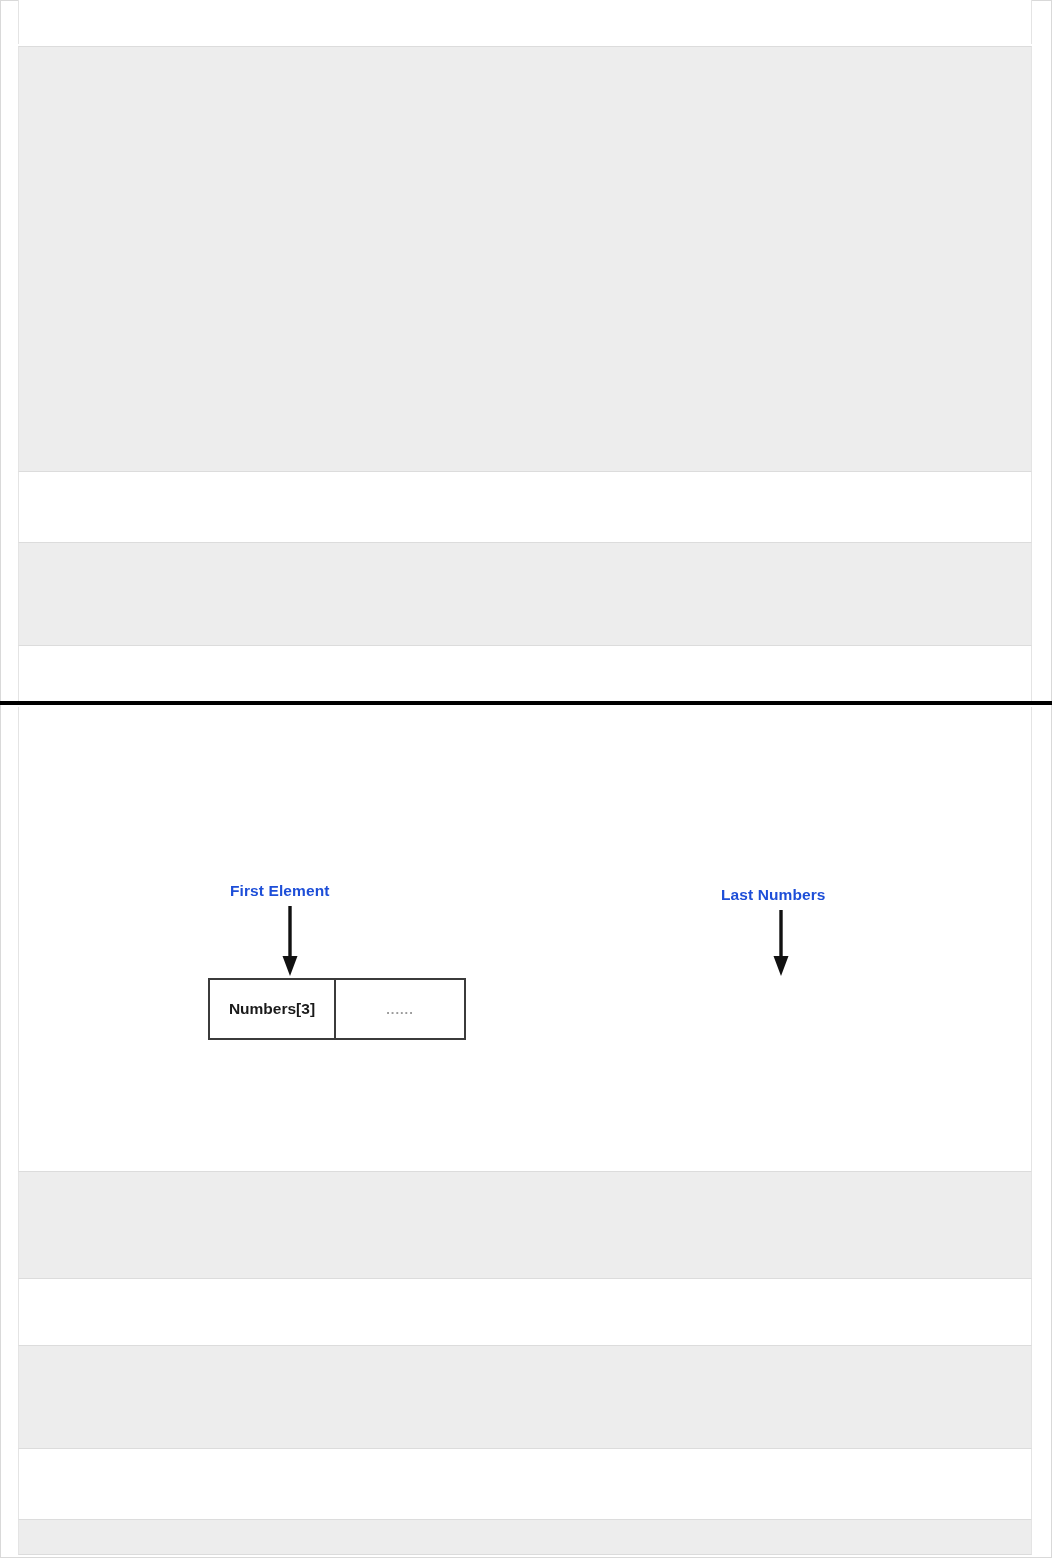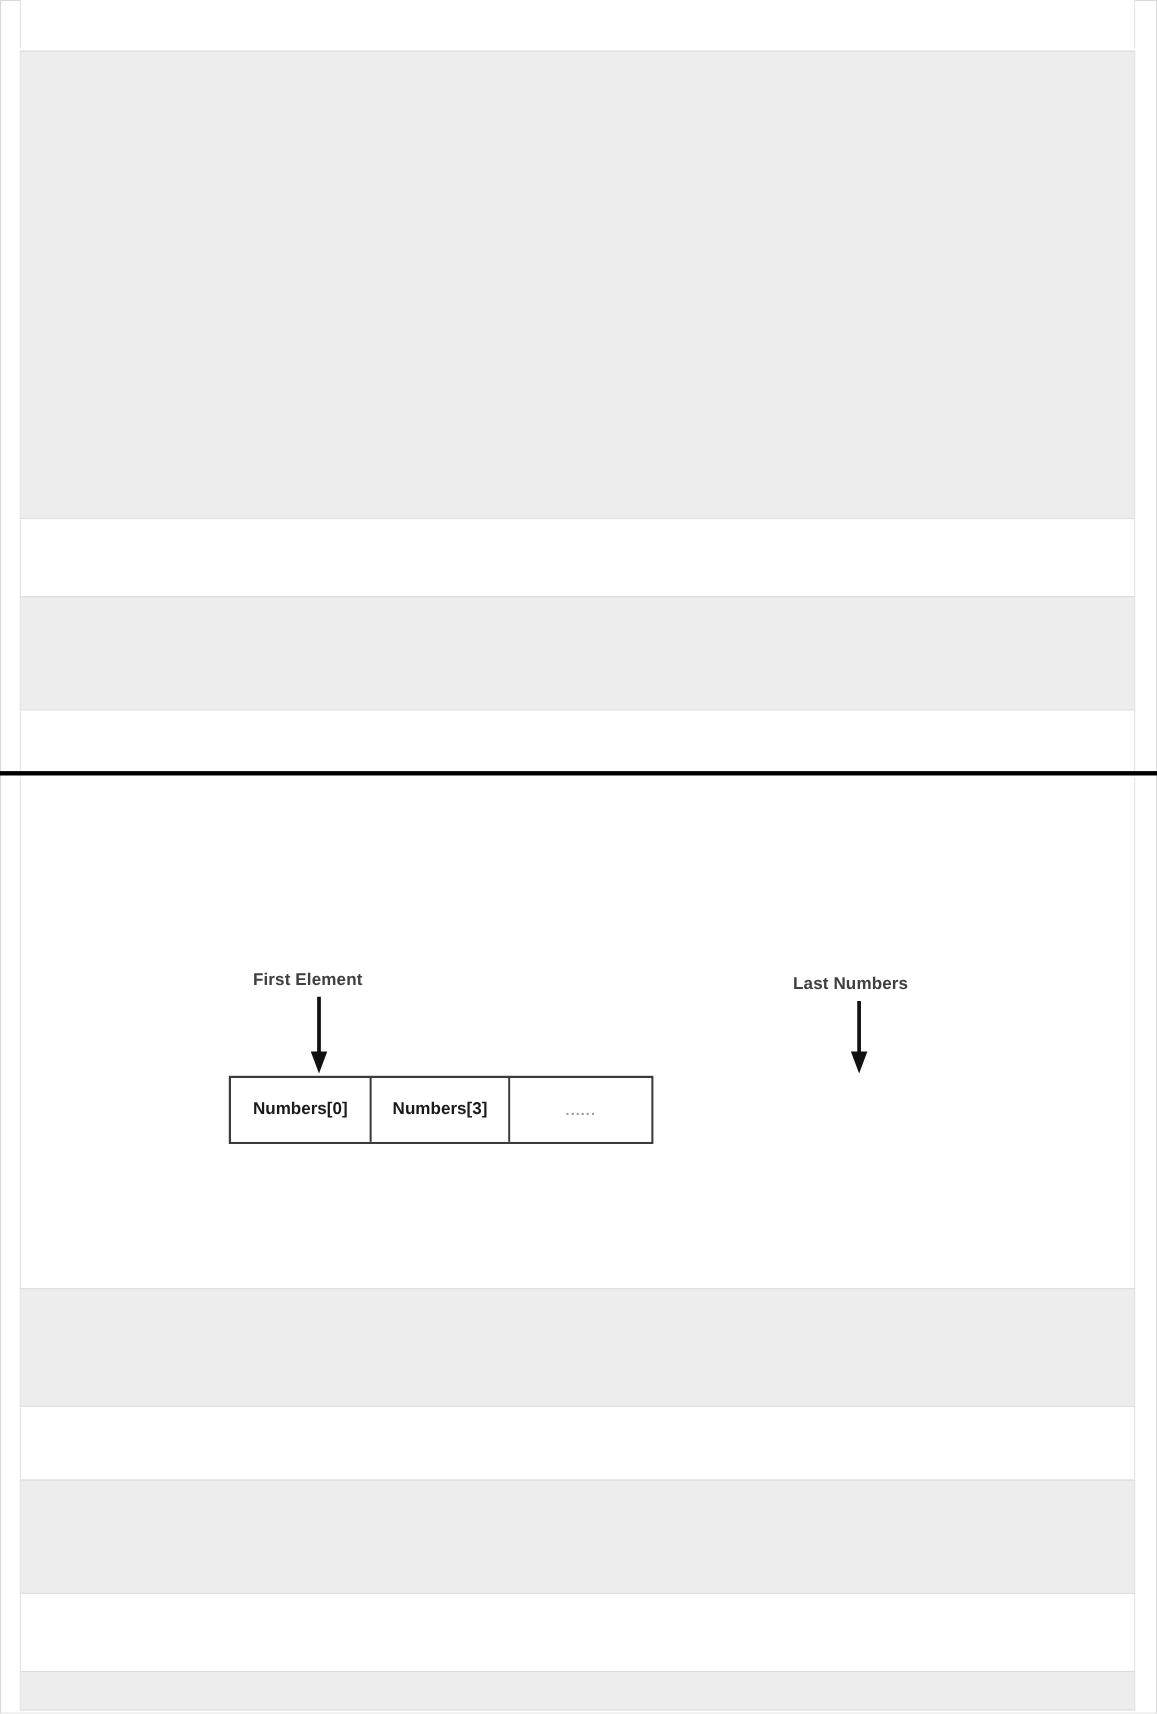--- a/index.html
+++ b/index.html
@@ -73,21 +73,21 @@
     left: 208px;
     top: 872px;
     width: 640px;
     height: 175px;
   }
   .callout {
     position: absolute;
     font-family: "Liberation Sans", sans-serif;
     font-size: 15.5px;
     font-weight: bold;
-    color: #404040;
+    color: #1d4ed8;
     letter-spacing: 0.1px;
     white-space: nowrap;
   }
   .arrow {
     position: absolute;
     width: 20px;
   }
   .array-row {
     position: absolute;
     left: 0px;
@@ -155,20 +155,19 @@
       <line x1="10" y1="0" x2="10" y2="54" stroke="#111111" stroke-width="3.4"></line>
       <polygon points="10,70 2.5,50 17.5,50" fill="#111111"></polygon>
     </svg>
 
     <svg class="arrow" style="left:563px; top:38px; height:68px;" viewBox="0 0 20 68">
       <line x1="10" y1="0" x2="10" y2="50" stroke="#111111" stroke-width="3.4"></line>
       <polygon points="10,66 2.5,46 17.5,46" fill="#111111"></polygon>
     </svg>
 
     <div class="array-row">
-      <div class="array-cell" style="width:128px;">Numbers[0]</div>
       <div class="array-cell" style="width:126px;">Numbers[3]</div>
       <div class="array-cell ellipsis" style="width:128px;">......</div>
     </div>
 
   </div>
 
 </div>
 
 </body></html>

